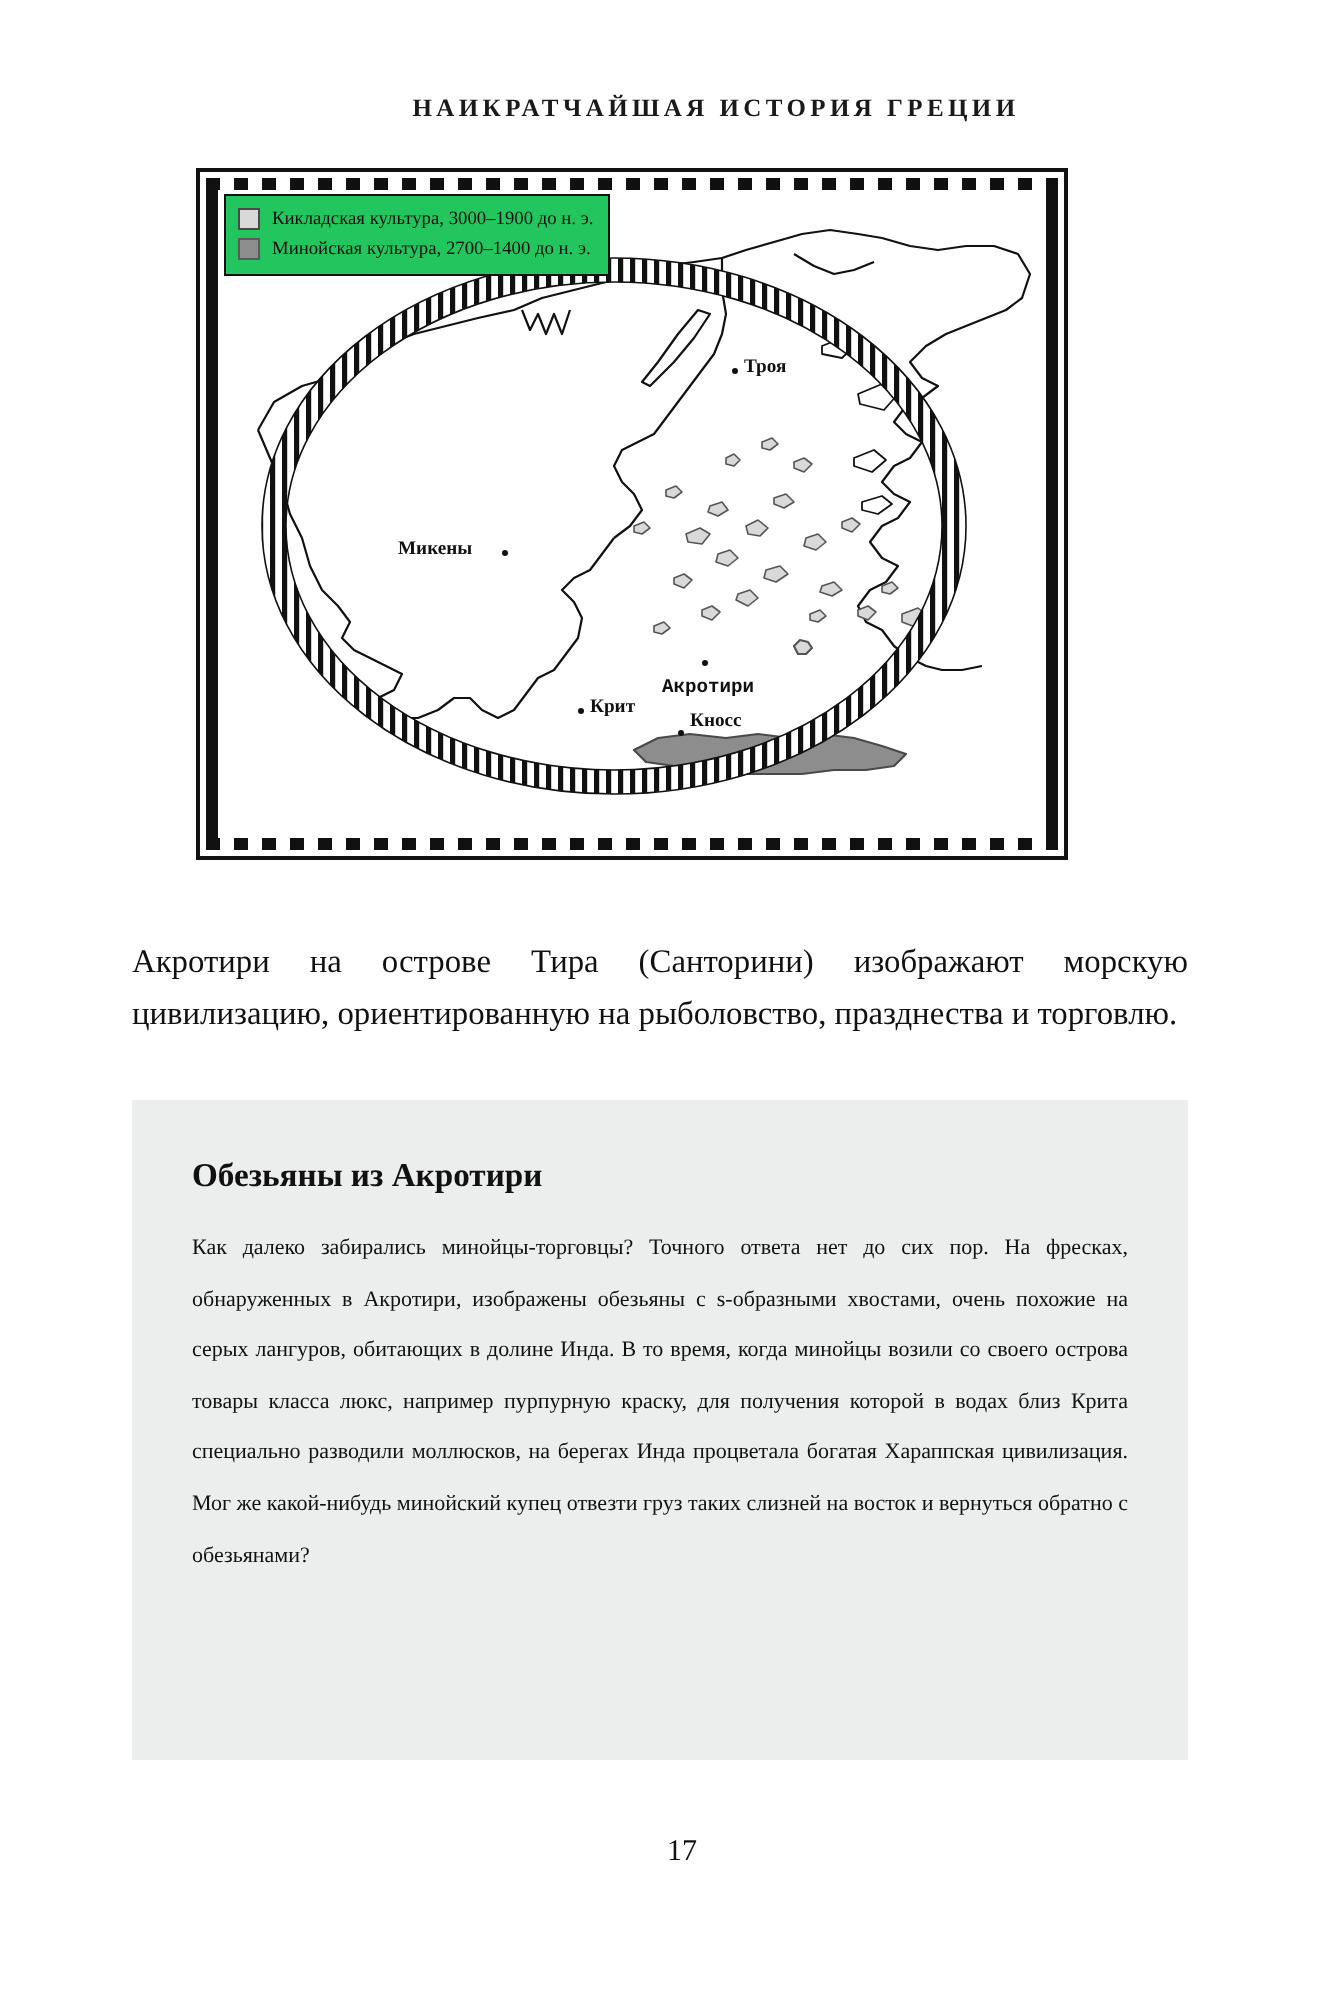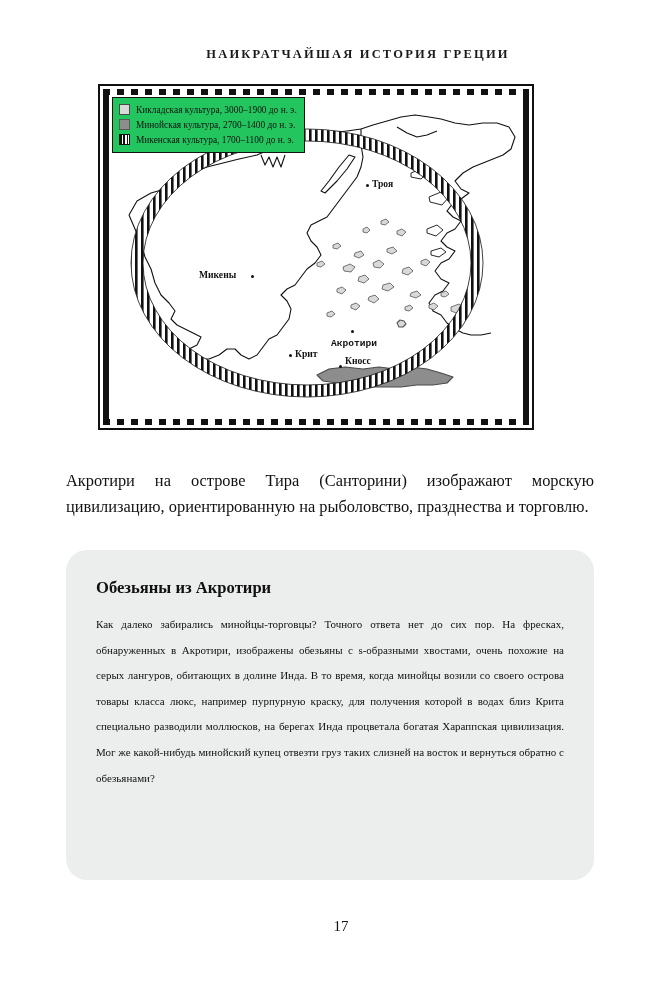--- a/index.html
+++ b/index.html
@@ -144,21 +144,20 @@
   
   .box {
     position: absolute;
     left: 66px;
     top: 550px;
     width: 528px;
     height: 330px;
     background: #eceded;
     box-sizing: border-box;
     padding: 28px 30px 20px 30px;
-    border-radius: 21px;
   }
   .box-title {
     font-size: 16.6px;
     font-weight: 700;
     margin: 0 0 14px 0;
     color: #111;
   }
   .box-para {
     font-size: 11px;
     line-height: 25.6px;
@@ -285,24 +284,20 @@
 
     <div class="legend">
       <div class="legend-row">
         <span class="swatch cycladic"></span>
         <span>Кикладская культура, 3000–1900 до н. э.</span>
       </div>
       <div class="legend-row">
         <span class="swatch minoan"></span>
         <span>Минойская культура, 2700–1400 до н. э.</span>
       </div>
-      <div class="legend-row">
-        <span class="swatch mycenaean"></span>
-        <span>Микенская культура, 1700–1100 до н. э.</span>
-      </div>
     </div>
   </div>
 
   <p class="body-para">Акротири на острове Тира (Санторини) изображают морскую цивилизацию, ориентированную на рыболовство, празднества и торговлю.</p>
 
   <div class="box">
     <h3 class="box-title">Обезьяны из Акротири</h3>
     <p class="box-para">Как далеко забирались минойцы-торговцы? Точного ответа нет до сих пор. На фресках, обнаруженных в Акротири, изображены обезьяны с s-образными хвостами, очень похожие на серых лангуров, обитающих в долине Инда. В то время, когда минойцы возили со своего острова товары класса люкс, например пурпурную краску, для получения которой в водах близ Крита специально разводили моллюсков, на берегах Инда процветала богатая Хараппская цивилизация. Мог же какой-нибудь минойский купец отвезти груз таких слизней на восток и вернуться обратно с обезьянами?</p>
   </div>
 

